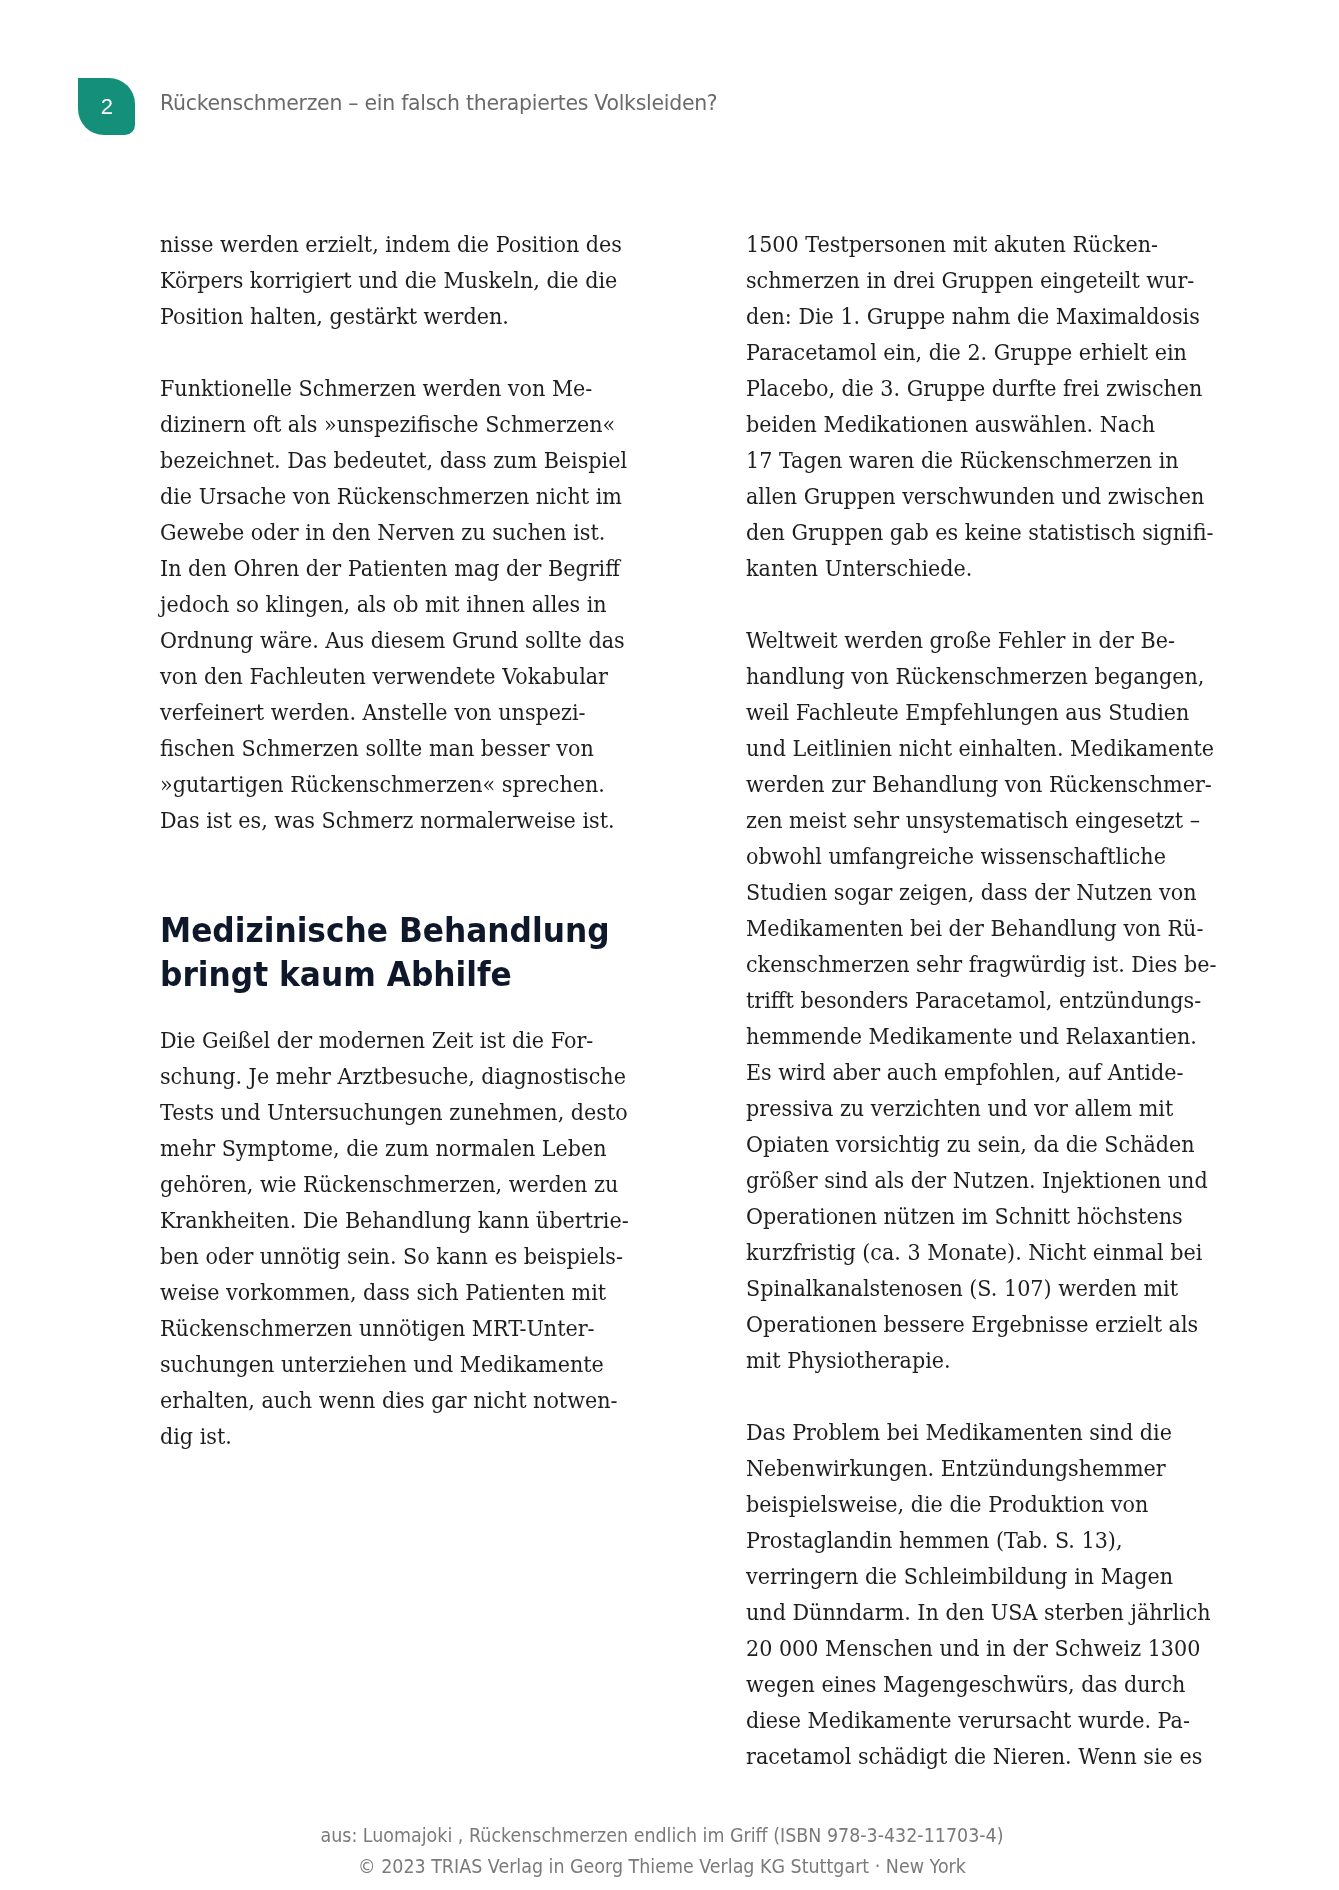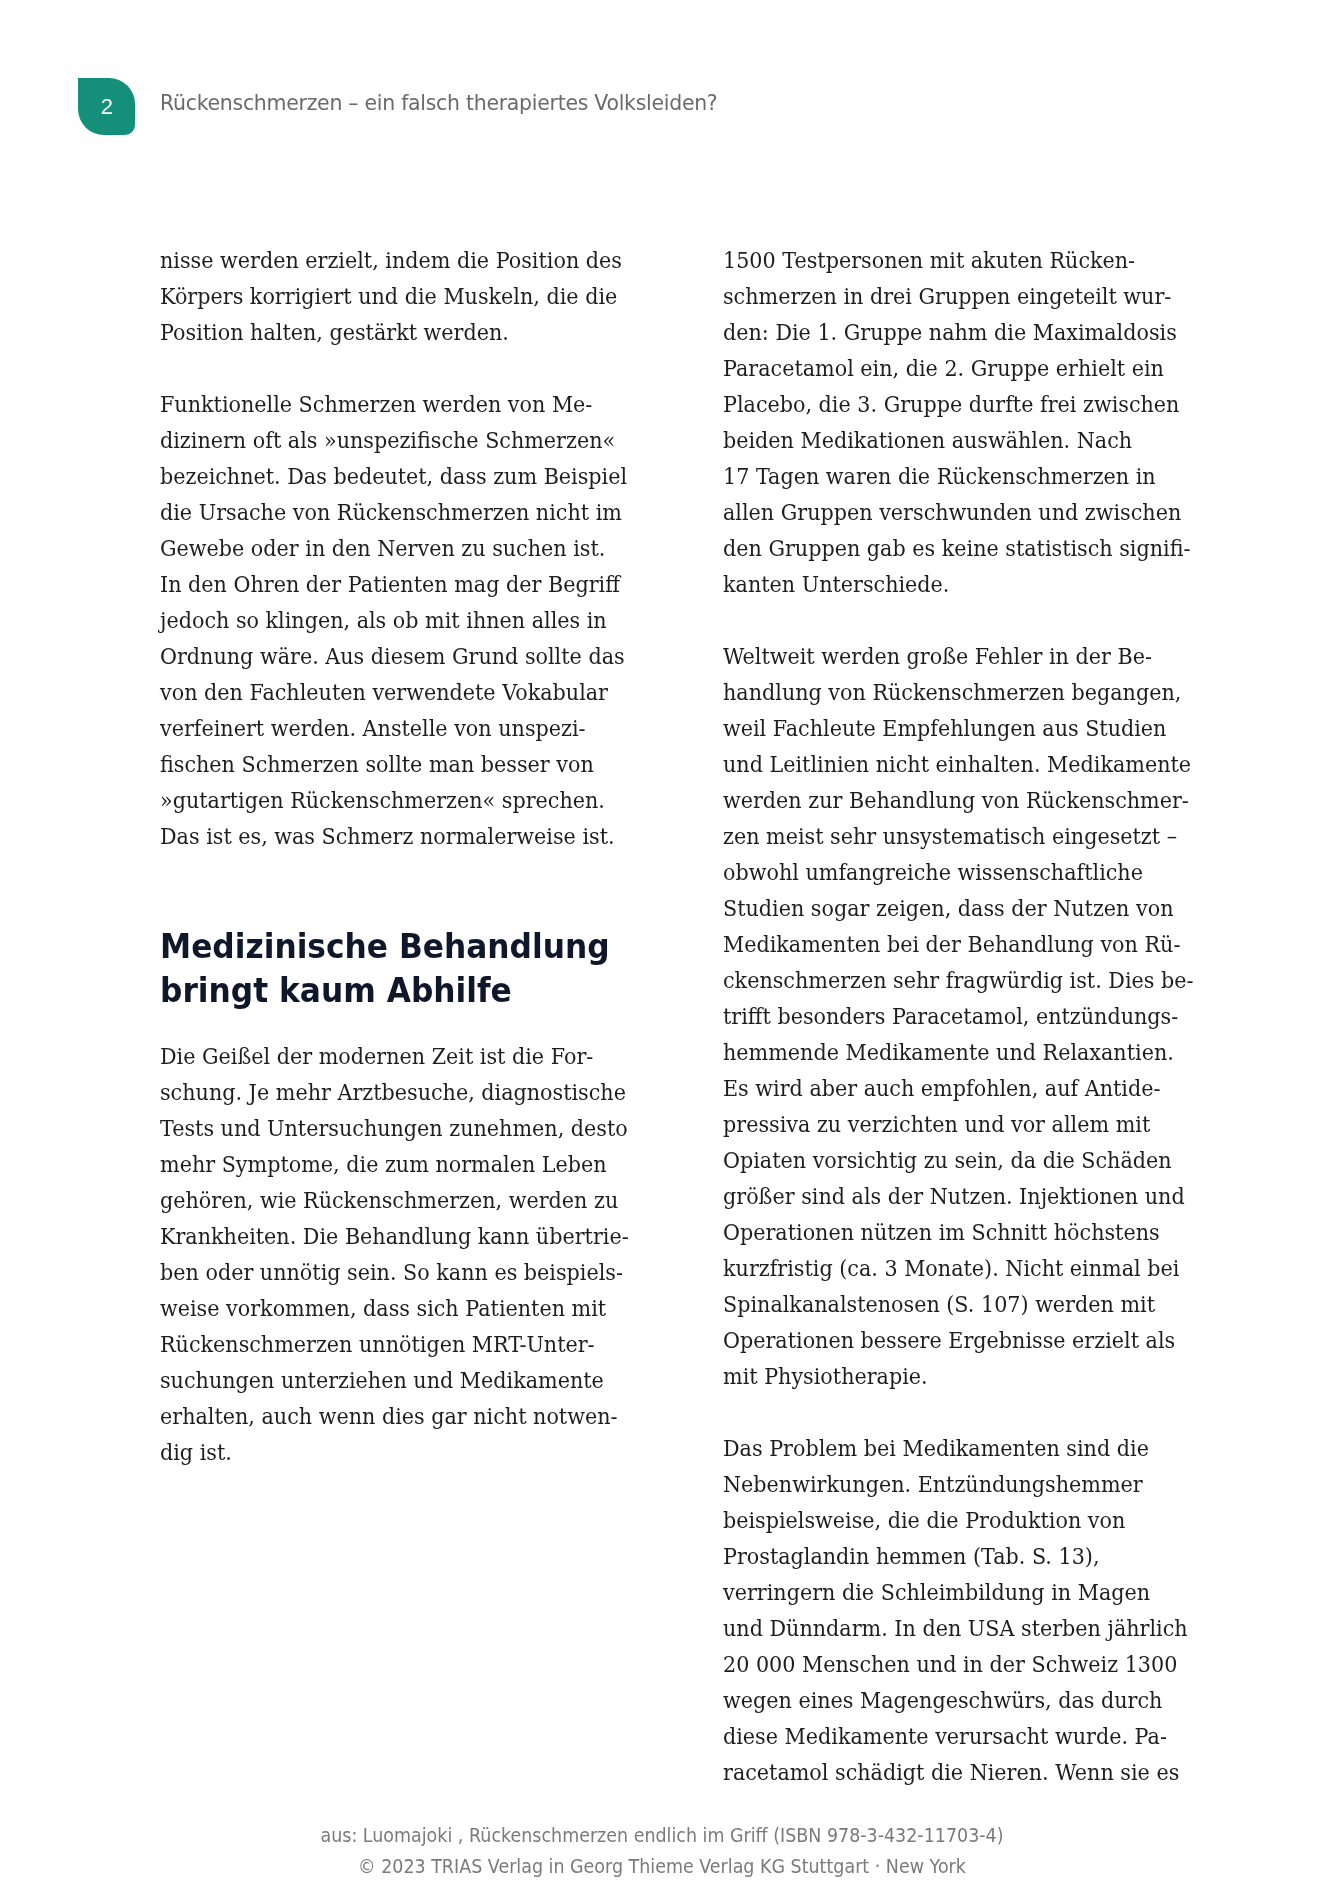--- a/index.html
+++ b/index.html
@@ -16,24 +16,24 @@
   }
   .running-title {
     position: absolute; left: 160px; top: 90px;
     font-family: "DejaVu Sans", sans-serif; font-size: 22px;
     color: #6a6a6a; white-space: nowrap; letter-spacing: -0.3px;
     transform: scaleX(0.93); transform-origin: left center;
   }
 
   .col { position: absolute; top: 226px; }
   .col-left { left: 160px; width: 520px; }
-  .col-right { left: 723px; width: 520px; }
+  .col-right { left: 746px; width: 520px; }
 
   .para {
-    margin: 16px 0 36px 0;
+    margin: 0 0 36px 0;
     font-family: "DejaVu Serif", serif; font-size: 23px; line-height: 36px;
     color: #1e1e1e;
   }
   .line { display: block; white-space: nowrap; transform: scaleX(0.9); transform-origin: left center; }
 
   .heading {
     margin: 70px 0 26px 0;
     font-family: "DejaVu Sans", sans-serif; font-weight: bold;
     font-size: 34px; line-height: 44px; color: #0f172a;
   }

